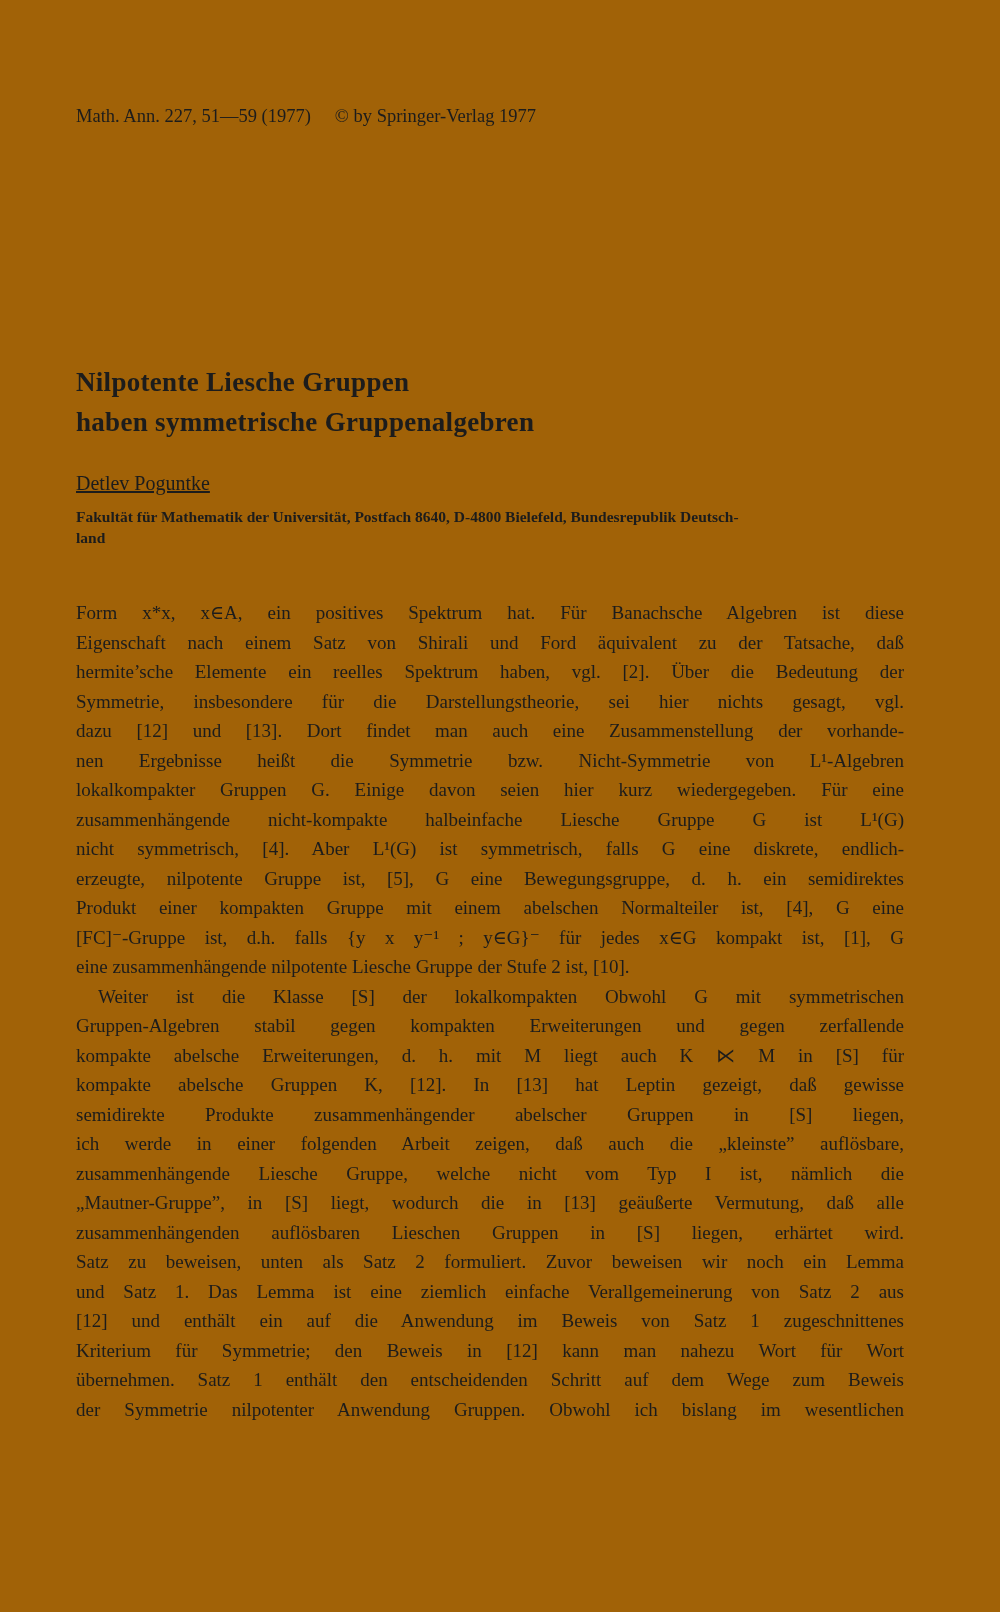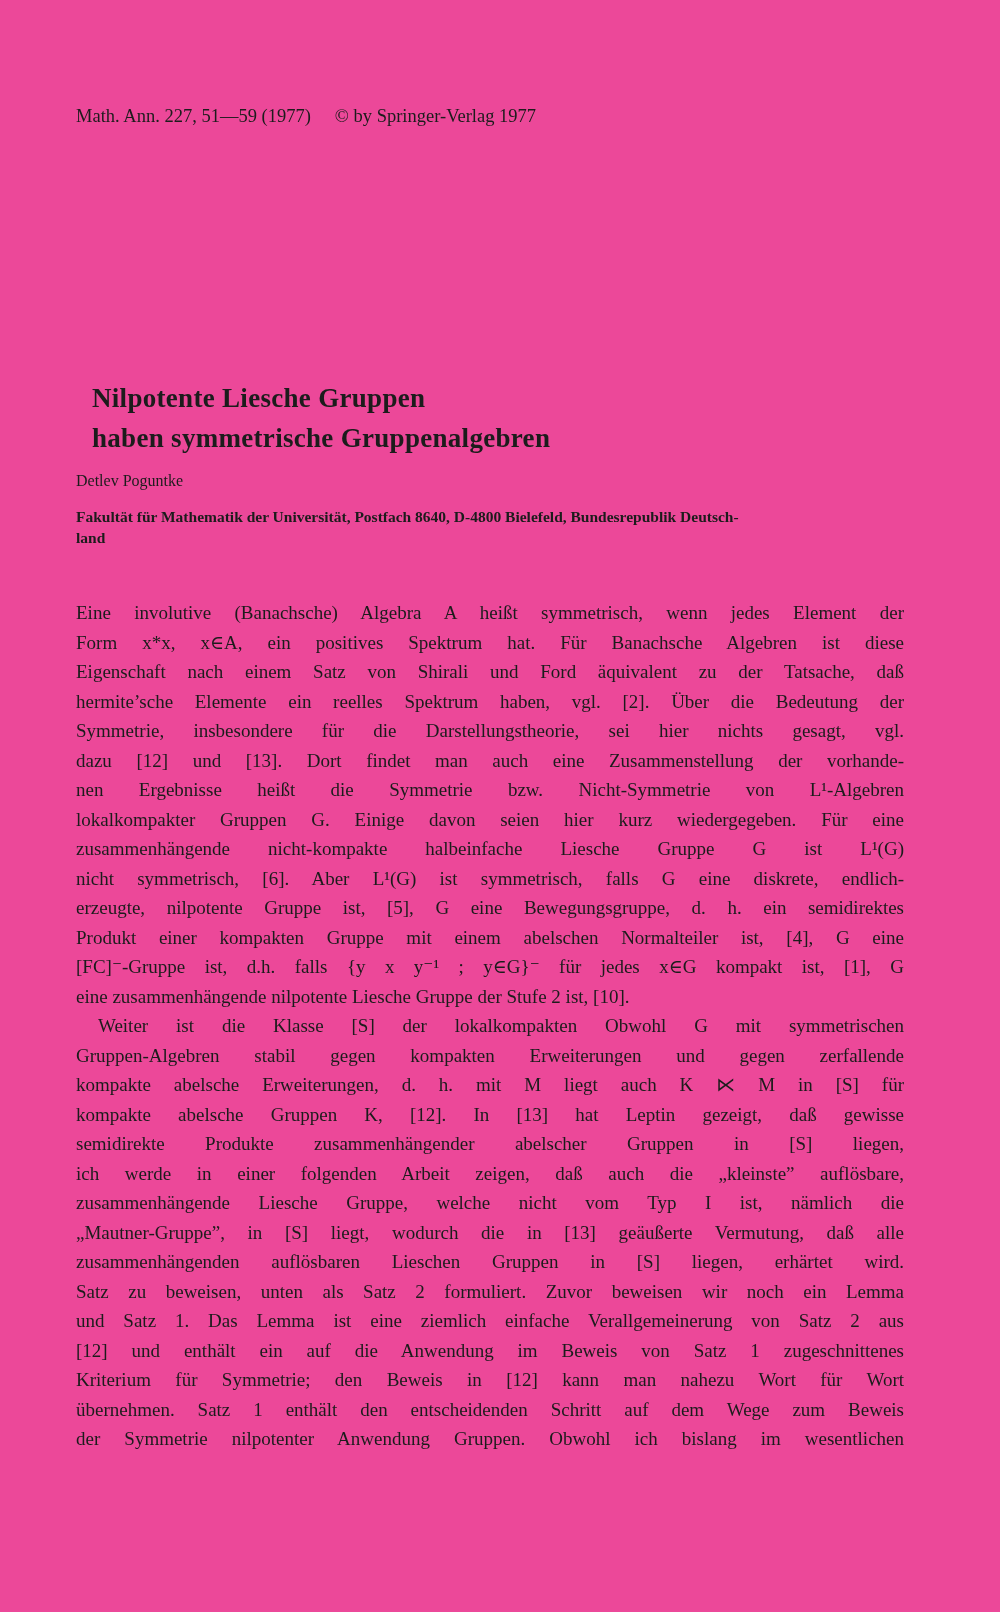--- a/index.html
+++ b/index.html
@@ -5,21 +5,21 @@
   html, body {
     margin: 0;
     padding: 0;
     background: #e8e8e8;
   }
   .page {
     position: relative;
     width: 1000px;
     height: 1612px;
     margin: 0 auto;
-    background: #ec4899;
+    background: #a16207;
     color: #1c1c1c;
     font-family: "Liberation Serif", "DejaVu Serif", serif;
     overflow: hidden;
   }
   .journal-header {
     position: absolute;
     top: 106px;
     left: 76px;
     width: 848px;
     font-size: 18.5px;
@@ -36,21 +36,22 @@
     font-size: 27px;
     font-weight: bold;
     line-height: 40px;
     letter-spacing: 0.3px;
   }
   .paper-title .t-line { display: block; }
   .author-name {
     position: absolute;
     top: 472px;
     left: 76px;
-    font-size: 16px;
+    font-size: 20px;
+    text-decoration: underline;
   }
   .author-affiliation {
     position: absolute;
     top: 506px;
     left: 76px;
     width: 836px;
     font-size: 15.5px;
     line-height: 21px;
     font-weight: bold;
   }
@@ -76,43 +77,42 @@
 </style>
 </head>
 <body>
 
 <div class="page">
 
   <div class="journal-header">
     <span>Math. Ann. 227, 51—59 (1977)</span><span class="copyright">© by Springer-Verlag 1977</span>
   </div>
 
-  <h1 class="paper-title" style="margin:16px">
+  <h1 class="paper-title" style="margin:0">
     <span class="t-line">Nilpotente Liesche Gruppen</span>
     <span class="t-line">haben symmetrische Gruppenalgebren</span>
   </h1>
 
   <div class="author-name">Detlev Poguntke</div>
 
   <div class="author-affiliation">
     <div>Fakultät für Mathematik der Universität, Postfach 8640, D-4800 Bielefeld, Bundesrepublik Deutsch-</div>
     <div>land</div>
   </div>
 
   <div class="body-text">
-      <div class="line">Eine involutive (Banachsche) Algebra A heißt symmetrisch, wenn jedes Element der</div>
       <div class="line">Form x*x, x∈A, ein positives Spektrum hat. Für Banachsche Algebren ist diese</div>
       <div class="line">Eigenschaft nach einem Satz von Shirali und Ford äquivalent zu der Tatsache, daß</div>
       <div class="line">hermite’sche Elemente ein reelles Spektrum haben, vgl. [2]. Über die Bedeutung der</div>
       <div class="line">Symmetrie, insbesondere für die Darstellungstheorie, sei hier nichts gesagt, vgl.</div>
       <div class="line">dazu [12] und [13]. Dort findet man auch eine Zusammenstellung der vorhande-</div>
       <div class="line">nen Ergebnisse heißt die Symmetrie bzw. Nicht-Symmetrie von L¹-Algebren</div>
       <div class="line">lokalkompakter Gruppen G. Einige davon seien hier kurz wiedergegeben. Für eine</div>
       <div class="line">zusammenhängende nicht-kompakte halbeinfache Liesche Gruppe G ist L¹(G)</div>
-      <div class="line">nicht symmetrisch, [6]. Aber L¹(G) ist symmetrisch, falls G eine diskrete, endlich-</div>
+      <div class="line">nicht symmetrisch, [4]. Aber L¹(G) ist symmetrisch, falls G eine diskrete, endlich-</div>
       <div class="line">erzeugte, nilpotente Gruppe ist, [5], G eine Bewegungsgruppe, d. h. ein semidirektes</div>
       <div class="line">Produkt einer kompakten Gruppe mit einem abelschen Normalteiler ist, [4], G eine</div>
       <div class="line">[FC]⁻-Gruppe ist, d.h. falls {y x y⁻¹ ; y∈G}⁻ für jedes x∈G kompakt ist, [1], G</div>
       <div class="line no-just">eine zusammenhängende nilpotente Liesche Gruppe der Stufe 2 ist, [10].</div>
       <div class="line indent">Weiter ist die Klasse [S] der lokalkompakten Obwohl G mit symmetrischen</div>
       <div class="line">Gruppen-Algebren stabil gegen kompakten Erweiterungen und gegen zerfallende</div>
       <div class="line">kompakte abelsche Erweiterungen, d. h. mit M liegt auch K ⋉ M in [S] für</div>
       <div class="line">kompakte abelsche Gruppen K, [12]. In [13] hat Leptin gezeigt, daß gewisse</div>
       <div class="line">semidirekte Produkte zusammenhängender abelscher Gruppen in [S] liegen,</div>
       <div class="line">ich werde in einer folgenden Arbeit zeigen, daß auch die „kleinste” auflösbare,</div>

